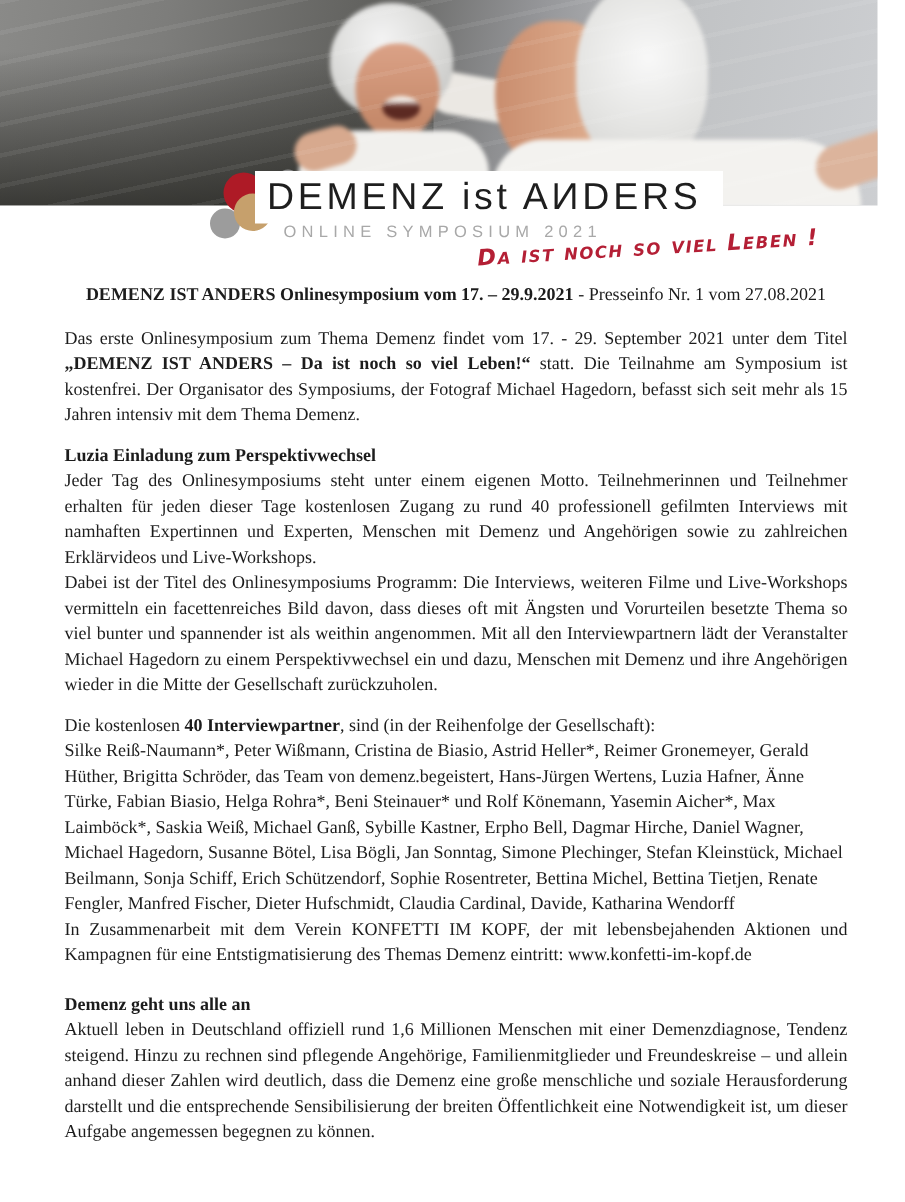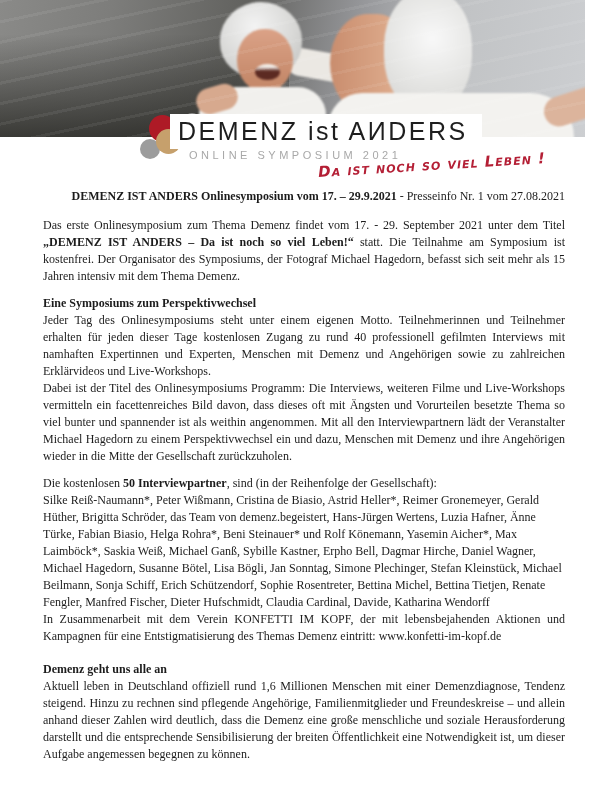--- a/index.html
+++ b/index.html
@@ -52,21 +52,21 @@
   .logo-tagline{position:absolute;left:318px;top:156px;z-index:6;transform:rotate(-3.5deg);
         font-family:"DejaVu Sans",sans-serif;font-style:italic;font-weight:bold;
         font-variant:small-caps;font-size:15px;letter-spacing:1px;white-space:nowrap;}
 
   
   .content{position:absolute;left:43px;top:188px;width:522px;
         font-size:12px;line-height:17px;}
   .content p{margin:0 0 10px;text-align:justify;hyphens:auto;-webkit-hyphens:auto;}
   .content p.tight{margin-bottom:0;}
   .content p.names{text-align:left;hyphens:none;}
-  .content .headline{white-space:nowrap;text-align:right;margin-bottom:12px;}
+  .content .headline{white-space:nowrap;text-align:center;margin-bottom:12px;}
   .content .gap-lg{margin-bottom:16px;}
   b{font-weight:bold;}
 </style>
 </head>
 <body>
 
 <div class="page">
 
   <div class="hero">
     <div class="figures">
@@ -92,25 +92,25 @@
     <div class="logo-subtitle">ONLINE SYMPOSIUM 2021</div>
     <div class="logo-tagline" style="color: rgb(180, 31, 53);">Da ist noch so viel Leben !</div>
   </div>
 
   <div class="content">
 
     <p class="headline"><b>DEMENZ IST ANDERS Onlinesymposium vom 17. – 29.9.2021</b><span> - Presseinfo Nr. 1 vom 27.08.2021</span></p>
 
     <p><span>Das erste Onlinesymposium zum Thema Demenz findet vom 17. - 29. September 2021 unter dem Titel </span><b>„DEMENZ IST ANDERS – Da ist noch so viel Leben!“</b><span> statt. Die Teilnahme am Symposium ist kostenfrei. Der Organisator des Symposiums, der Fotograf Michael Hagedorn, befasst sich seit mehr als 15 Jahren intensiv mit dem Thema Demenz.</span></p>
 
-    <p class="tight"><b>Eine Symposiums zum Perspektivwechsel</b></p>
+    <p class="tight"><b>Luzia Einladung zum Perspektivwechsel</b></p>
     <p class="tight">Jeder Tag des Onlinesymposiums steht unter einem eigenen Motto. Teilnehmerinnen und Teilnehmer erhalten für jeden dieser Tage kostenlosen Zugang zu rund 40 professionell gefilmten Interviews mit namhaften Expertinnen und Experten, Menschen mit Demenz und Angehörigen sowie zu zahlreichen Erklärvideos und Live-Workshops.</p>
     <p>Dabei ist der Titel des Onlinesymposiums Programm: Die Interviews, weiteren Filme und Live-Workshops vermitteln ein facettenreiches Bild davon, dass dieses oft mit Ängsten und Vorurteilen besetzte Thema so viel bunter und spannender ist als weithin angenommen. Mit all den Interviewpartnern lädt der Veranstalter Michael Hagedorn zu einem Perspektivwechsel ein und dazu, Menschen mit Demenz und ihre Angehörigen wieder in die Mitte der Gesellschaft zurückzuholen.</p>
 
-    <p class="tight names"><span>Die kostenlosen </span><b>50 Interviewpartner</b><span>, sind (in der Reihenfolge der Gesellschaft):</span></p>
+    <p class="tight names"><span>Die kostenlosen </span><b>40 Interviewpartner</b><span>, sind (in der Reihenfolge der Gesellschaft):</span></p>
     <p class="tight names">Silke Reiß-Naumann*, Peter Wißmann, Cristina de Biasio, Astrid Heller*, Reimer Gronemeyer, Gerald Hüther, Brigitta Schröder, das Team von demenz.begeistert, Hans-Jürgen Wertens, Luzia Hafner, Änne Türke, Fabian Biasio, Helga Rohra*, Beni Steinauer* und Rolf Könemann, Yasemin Aicher*, Max Laimböck*, Saskia Weiß, Michael Ganß, Sybille Kastner, Erpho Bell, Dagmar Hirche, Daniel Wagner, Michael Hagedorn, Susanne Bötel, Lisa Bögli, Jan Sonntag, Simone Plechinger, Stefan Kleinstück, Michael Beilmann, Sonja Schiff, Erich Schützendorf, Sophie Rosentreter, Bettina Michel, Bettina Tietjen, Renate Fengler, Manfred Fischer, Dieter Hufschmidt, Claudia Cardinal, Davide, Katharina Wendorff</p>
 
 
     <p class="gap-lg"><span>In Zusammenarbeit mit dem Verein KONFETTI IM KOPF, der mit lebensbejahenden Aktionen und Kampagnen für eine Entstigmatisierung des Themas Demenz eintritt: </span><span>www.konfetti-im-kopf.de</span></p>
 
     <p class="tight"><b>Demenz geht uns alle an</b></p>
     <p class="tight">Aktuell leben in Deutschland offiziell rund 1,6 Millionen Menschen mit einer Demenzdiagnose, Tendenz steigend. Hinzu zu rechnen sind pflegende Angehörige, Familienmitglieder und Freundeskreise – und allein anhand dieser Zahlen wird deutlich, dass die Demenz eine große menschliche und soziale Herausforderung darstellt und die entsprechende Sensibilisierung der breiten Öffentlichkeit eine Notwendigkeit ist, um dieser Aufgabe angemessen begegnen zu können.</p>
 
   </div>
 </div>

